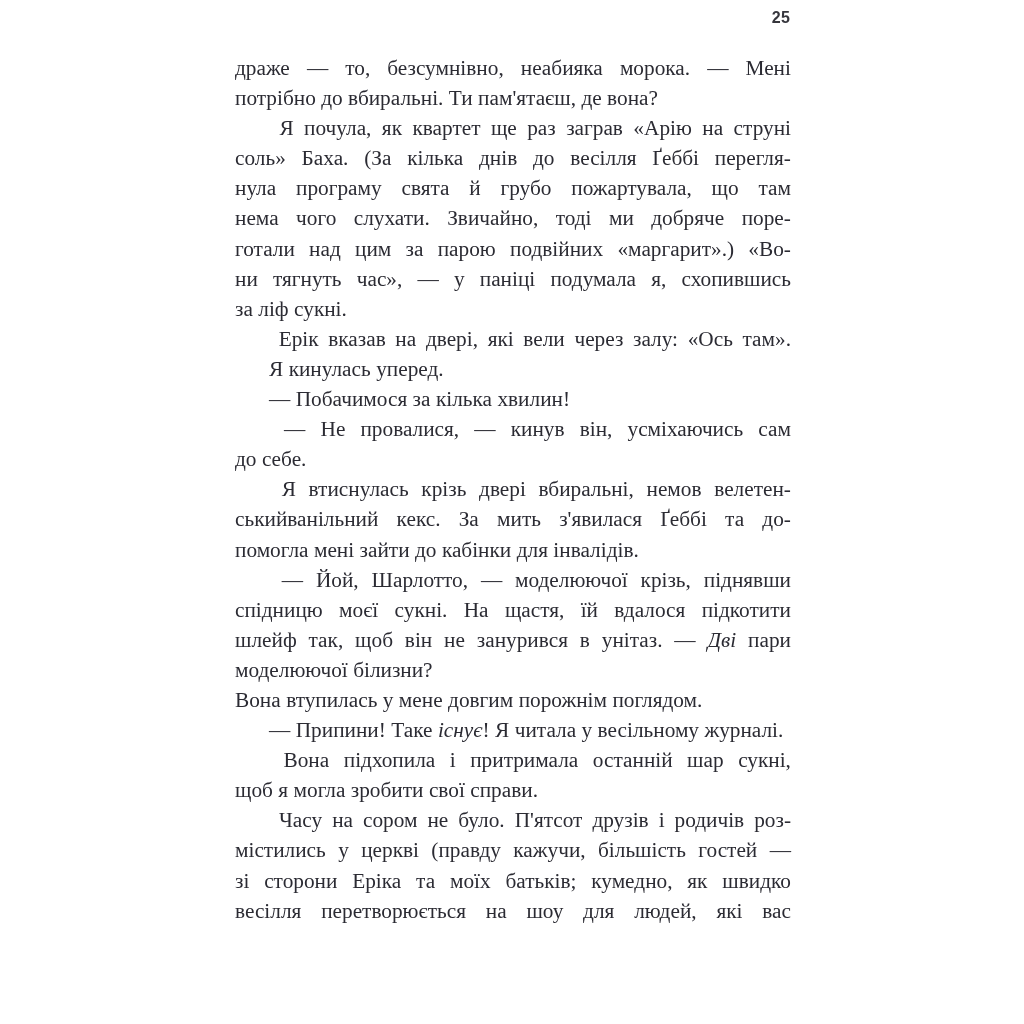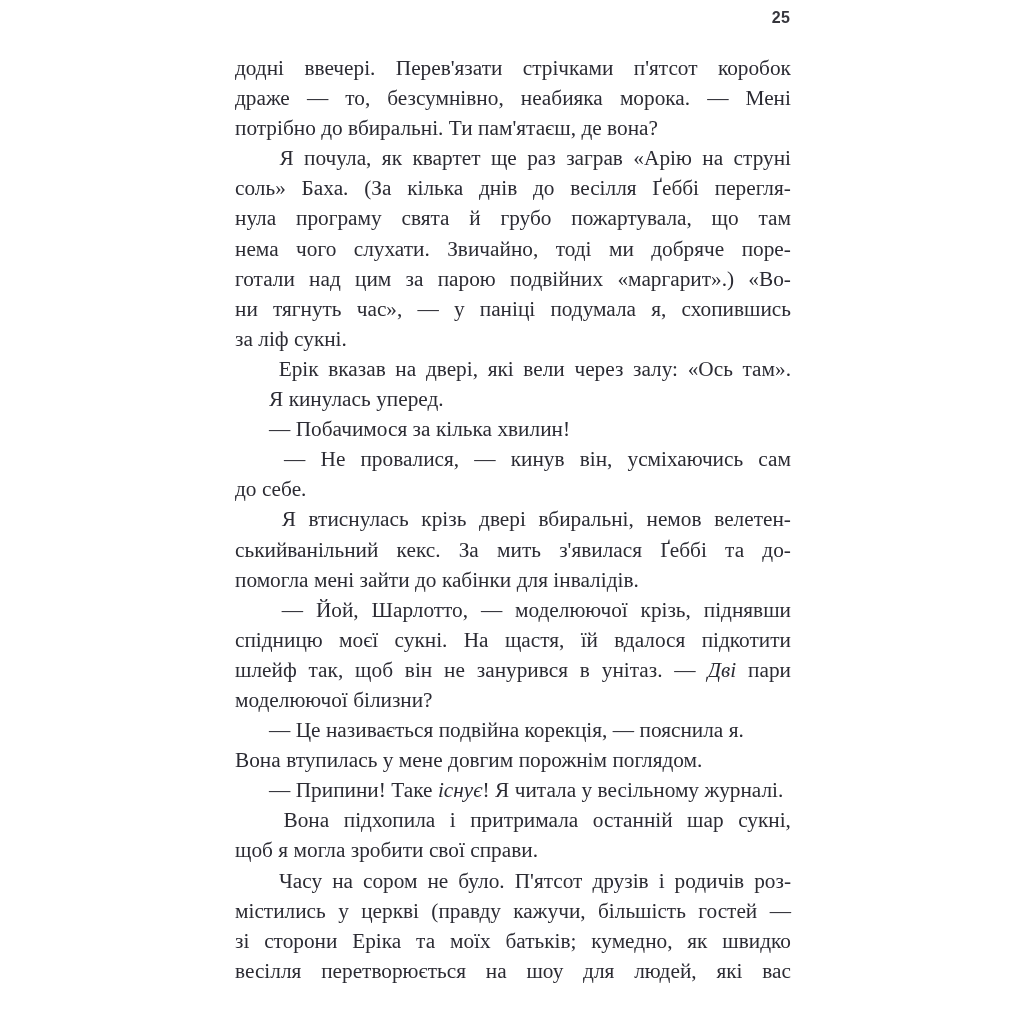--- a/index.html
+++ b/index.html
@@ -93,21 +93,20 @@
 
 <div class="page">
 
   <div class="folio-bar">
     <div class="folio">25</div>
   </div>
 
   <div class="textblock">
 
     <p class="para">
-      <span class="ln just"><span>додні</span><span>ввечері.</span><span>Перев'язати</span><span>стрічками</span><span>п'ятсот</span><span>коробок</span></span>
       <span class="ln just"><span>драже</span><span>—</span><span>то,</span><span>безсумнівно,</span><span>неабияка</span><span>морока.</span><span>—</span><span>Мені</span></span>
       <span class="ln">потрібно до вбиральні. Ти пам'ятаєш, де вона?</span>
     </p>
 
     <p class="para">
       <span class="ln just"><span class="indent"></span><span>Я</span><span>почула,</span><span>як</span><span>квартет</span><span>ще</span><span>раз</span><span>заграв</span><span>«Арію</span><span>на</span><span>струні</span></span>
       <span class="ln just"><span>соль»</span><span>Баха.</span><span>(За</span><span>кілька</span><span>днів</span><span>до</span><span>весілля</span><span>Ґеббі</span><span>перегля-</span></span>
       <span class="ln just"><span>нула</span><span>програму</span><span>свята</span><span>й</span><span>грубо</span><span>пожартувала,</span><span>що</span><span>там</span></span>
       <span class="ln just"><span>нема</span><span>чого</span><span>слухати.</span><span>Звичайно,</span><span>тоді</span><span>ми</span><span>добряче</span><span>поре-</span></span>
       <span class="ln just"><span>готали</span><span>над</span><span>цим</span><span>за</span><span>парою</span><span>подвійних</span><span>«маргарит».)</span><span>«Во-</span></span>
@@ -136,21 +135,20 @@
     </p>
 
     <p class="para">
       <span class="ln just"><span class="indent"></span><span>—</span><span>Йой,</span><span>Шарлотто,</span><span>—</span><span>моделюючої</span><span>крізь,</span><span>піднявши</span></span>
       <span class="ln just"><span>спідницю</span><span>моєї</span><span>сукні.</span><span>На</span><span>щастя,</span><span>їй</span><span>вдалося</span><span>підкотити</span></span>
       <span class="ln just"><span>шлейф</span><span>так,</span><span>щоб</span><span>він</span><span>не</span><span>занурився</span><span>в</span><span>унітаз.</span><span>—</span><span class="ital">Дві</span><span>пари</span></span>
       <span class="ln">моделюючої білизни?</span>
     </p>
 
     <p class="para">
-      <span class="ln"><span class="indent"></span>— Це називається подвійна корекція, — пояснила я.</span>
       <span class="ln">Вона втупилась у мене довгим порожнім поглядом.</span>
     </p>
 
     <p class="para">
       <span class="ln"><span class="indent"></span>— Припини! Таке <em>існує</em>! Я читала у весільному журналі.</span>
     </p>
 
     <p class="para">
       <span class="ln just"><span class="indent"></span><span>Вона</span><span>підхопила</span><span>і</span><span>притримала</span><span>останній</span><span>шар</span><span>сукні,</span></span>
       <span class="ln">щоб я могла зробити свої справи.</span>

